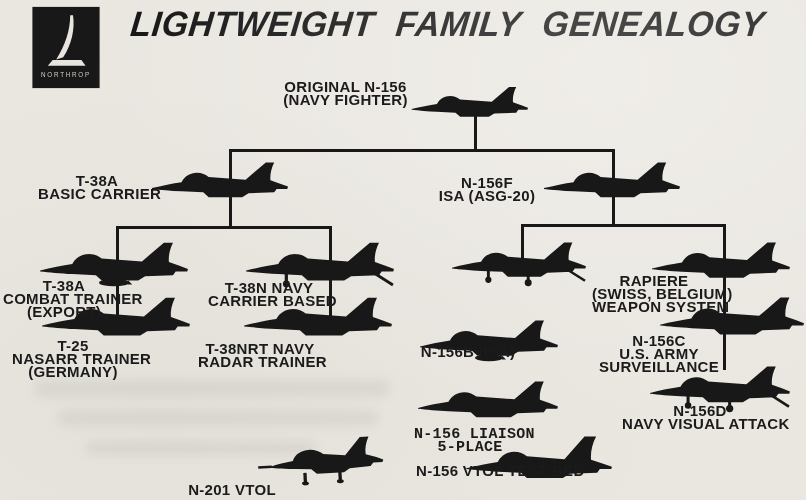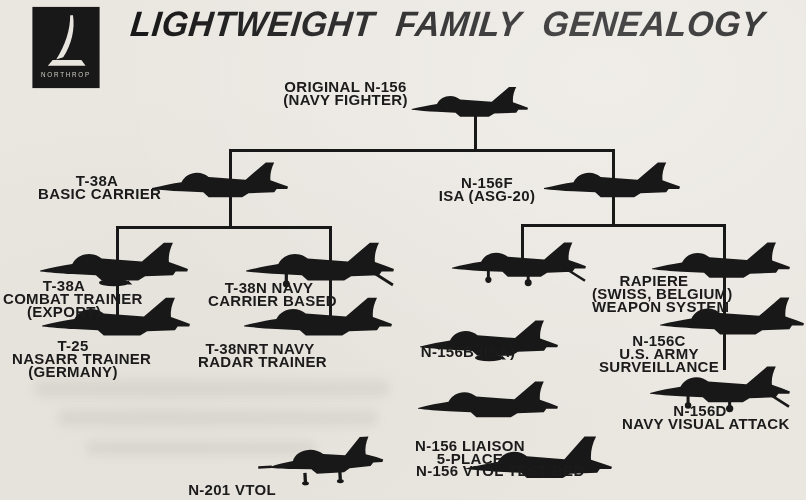--- a/index.html
+++ b/index.html
@@ -69,21 +69,21 @@
   .lbl div{white-space:nowrap;}
   #lb-root       {left:278px;top:80px; width:135px;}
   #lb-t38a       {left:38px; top:174px;width:118px;}
   #lb-n156f      {left:428px;top:176px;width:118px;}
   #lb-t38a-combat{left:3px;  top:279px;width:122px;}
   #lb-t38-nasarr {left:12px; top:339px;width:122px;}
   #lb-t38n       {left:208px;top:281px;width:122px;}
   #lb-t38nrt     {left:198px;top:342px;width:124px;}
   #lb-n156nn     {left:423px;top:285px;width:120px;}
   #lb-n156b      {left:412px;top:345px;width:112px;}
-  #lb-liaison    {left:414px;top:439px;width:112px;}
+  #lb-liaison    {left:414px;top:428px;width:112px;font-family:Liberation Mono, monospace;}
   #lb-testbed    {left:416px;top:464px;width:164px;}
   #lb-rapiere    {left:592px;top:274px;width:124px;}
   #lb-n156c      {left:599px;top:334px;width:120px;}
   #lb-n156d      {left:622px;top:404px;width:156px;}
   #lb-n267       {left:184px;top:483px;width:96px;}
 </style>
 </head>
 <body>
 
 <div id="stage">

